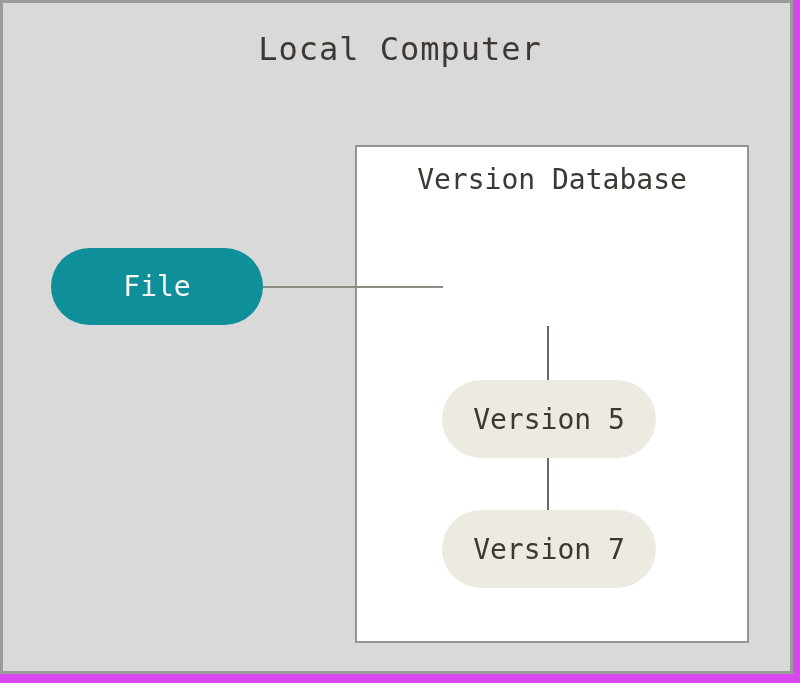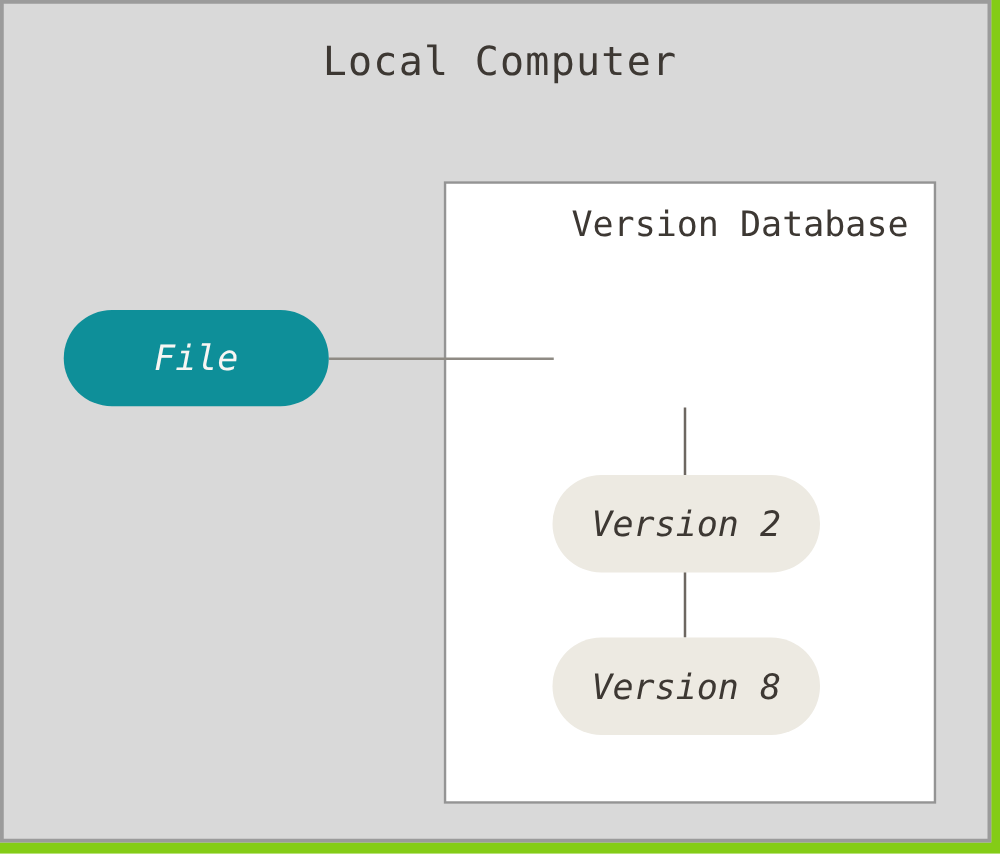--- a/index.html
+++ b/index.html
@@ -5,21 +5,21 @@
   html, body {
     margin: 0;
     padding: 0;
     background: #ffffff;
     font-family: "DejaVu Sans Mono", "Liberation Mono", monospace;
   }
   .frame {
     position: relative;
     width: 800px;
     height: 683px;
-    background: #84cc16; 
+    background: #d946ef; 
     overflow: hidden;
   }
   .canvas {
     position: absolute;
     left: 0;
     top: 0;
     right: 7px;
     bottom: 9px;
     background: #d9d9d9;
     border: 3px solid #9b9b9b;
@@ -53,33 +53,31 @@
     box-sizing: border-box;
   }
   .db-title {
     position: absolute;
     left: 0;
     top: 16px;
     width: 100%;
     text-align: center;
     font-size: 28px;
     color: #3d3833;
-    margin-left: 40px;
   }
   .pill {
     position: absolute;
     width: 214px;
     height: 78px;
     border-radius: 40px;
     display: flex;
     align-items: center;
     justify-content: center;
     font-size: 28px;
     box-sizing: border-box;
-    font-style: italic;
   }
   .pill-file {
     left: 48px;
     top: 245px;
     width: 212px;
     height: 77px;
     background: #0e8f99;
     color: #f7f6f3;
   }
   .pill-version {
@@ -124,21 +122,21 @@
     <div class="connector-h"></div>
     <div class="connector-v connector-v3-v2"></div>
     <div class="connector-v connector-v2-v1"></div>
 
     <div class="pill pill-file">
       <span>File</span>
     </div>
 
 
     <div class="pill pill-version pill-v2">
-      <span>Version 2</span>
+      <span>Version 5</span>
     </div>
 
     <div class="pill pill-version pill-v1">
-      <span>Version 8</span>
+      <span>Version 7</span>
     </div>
 
   </div>
 </div>
 
 </body></html>

